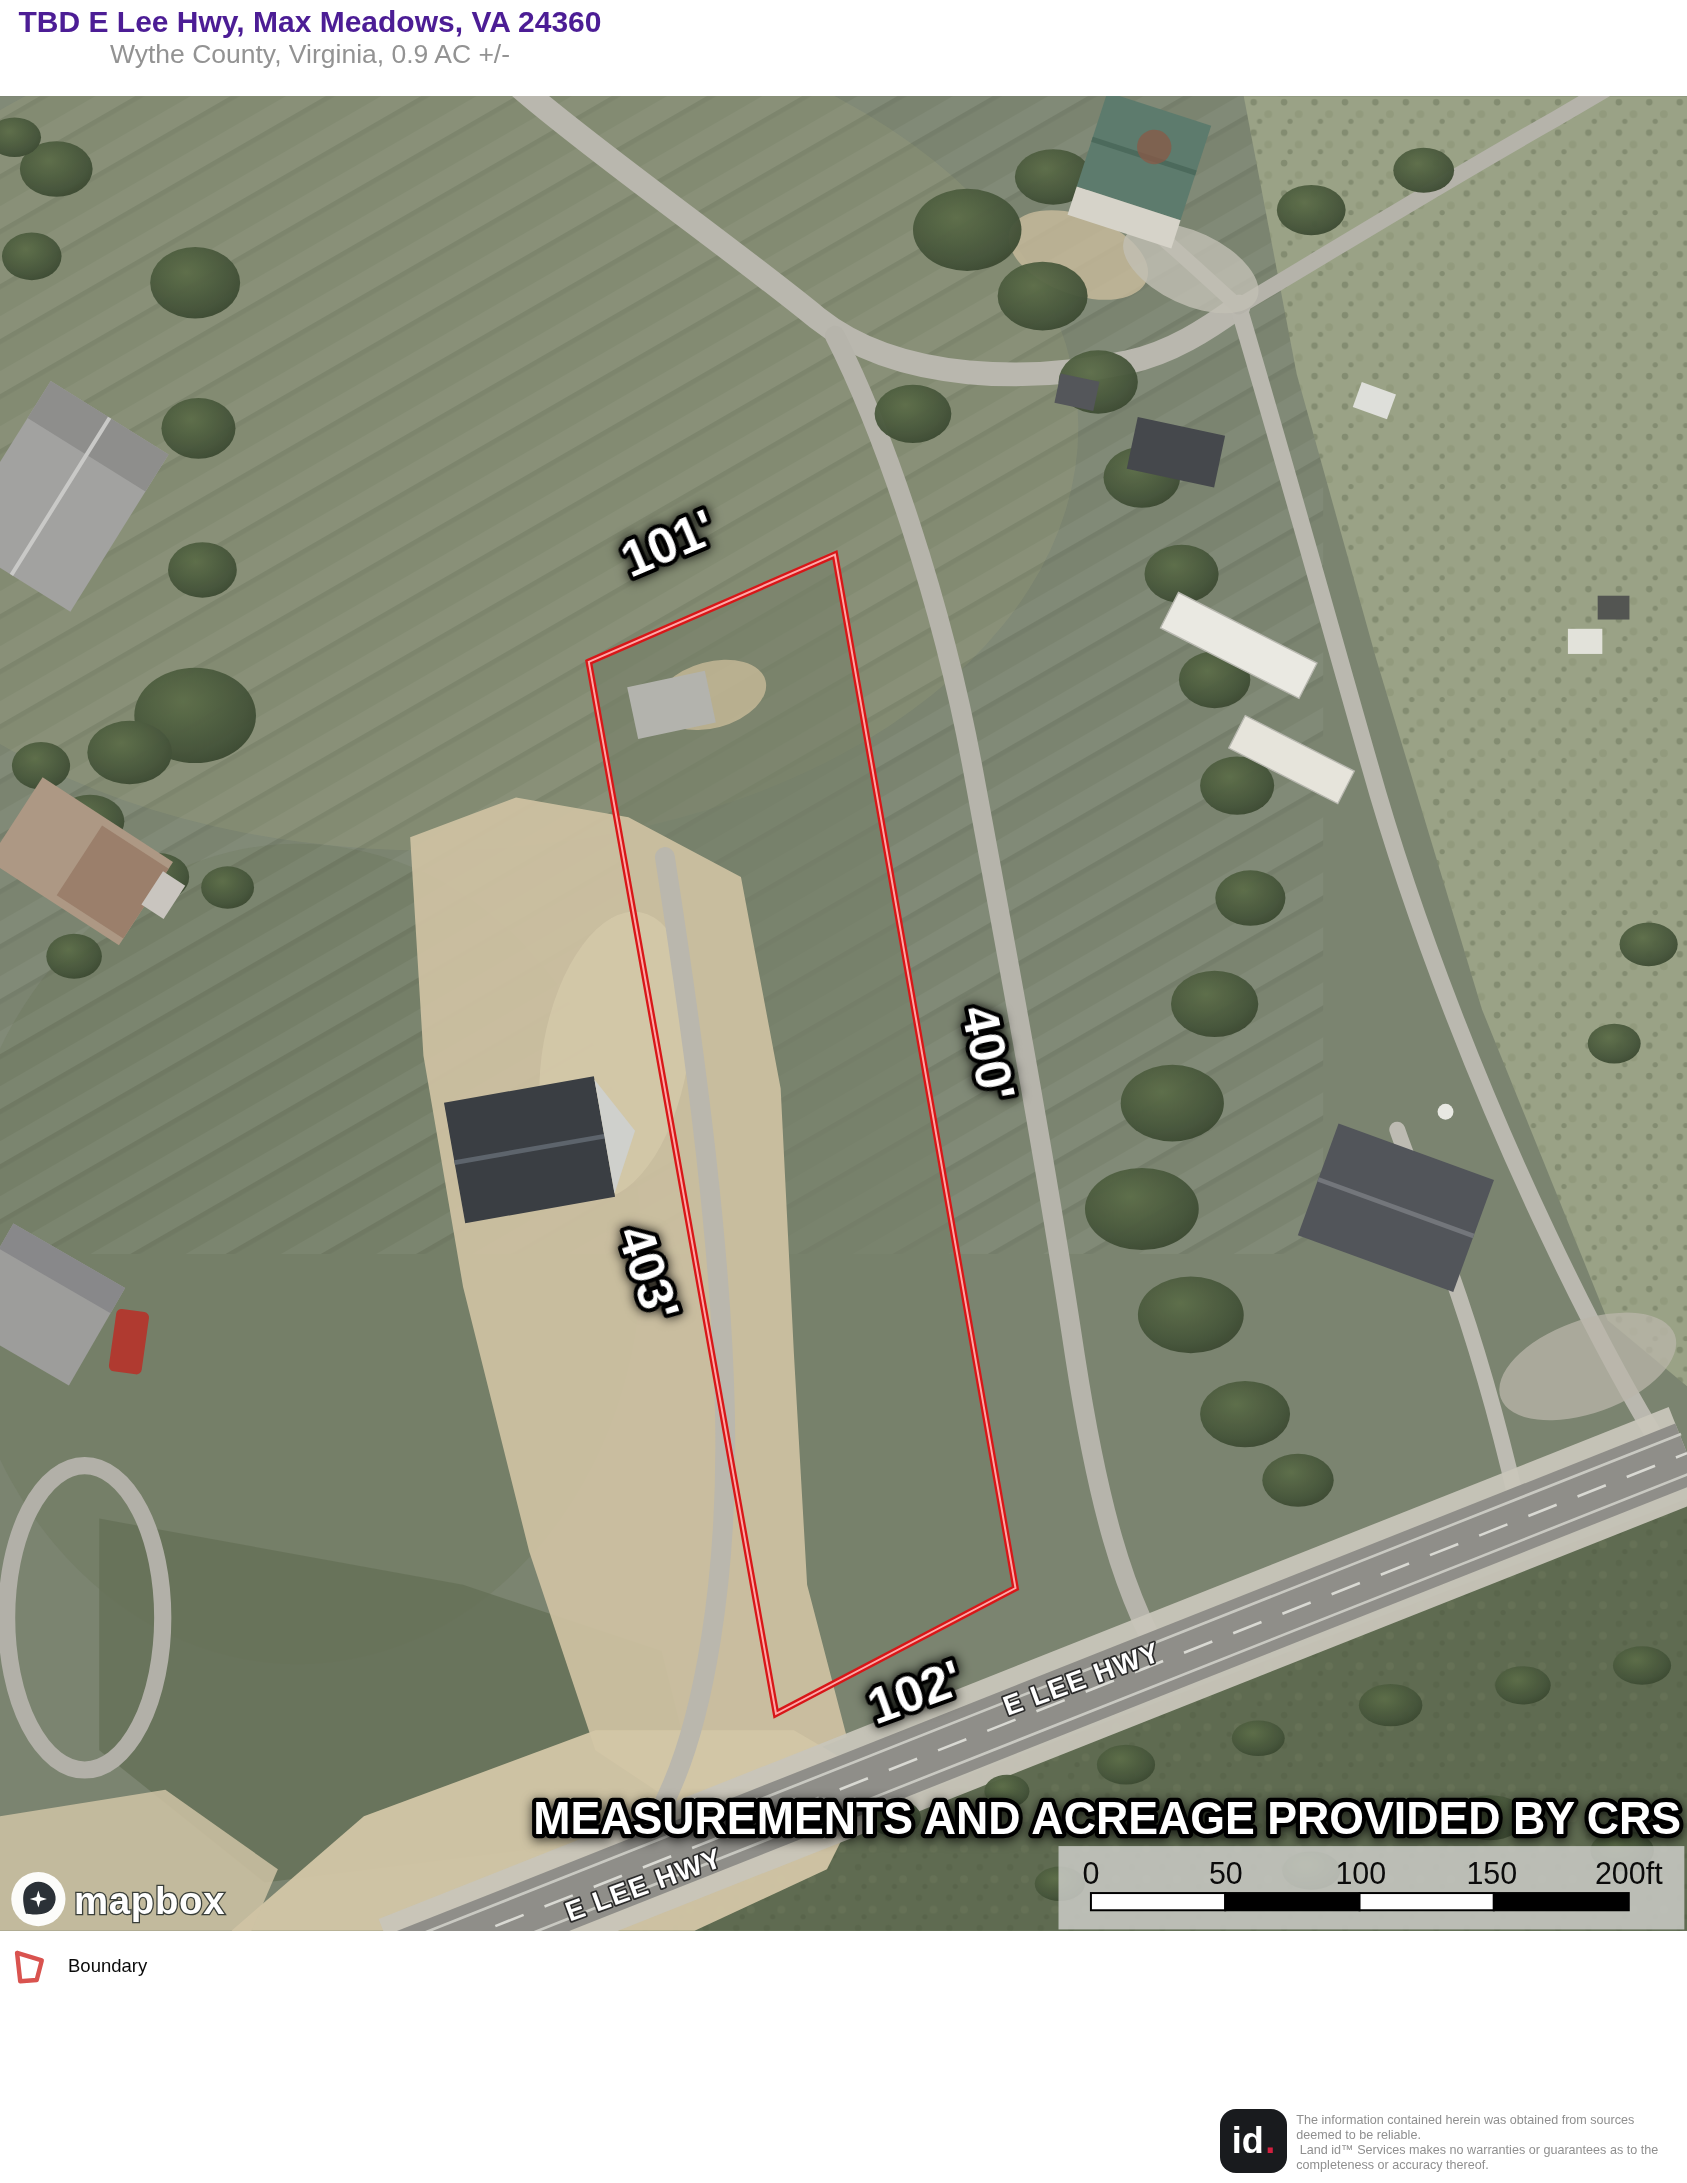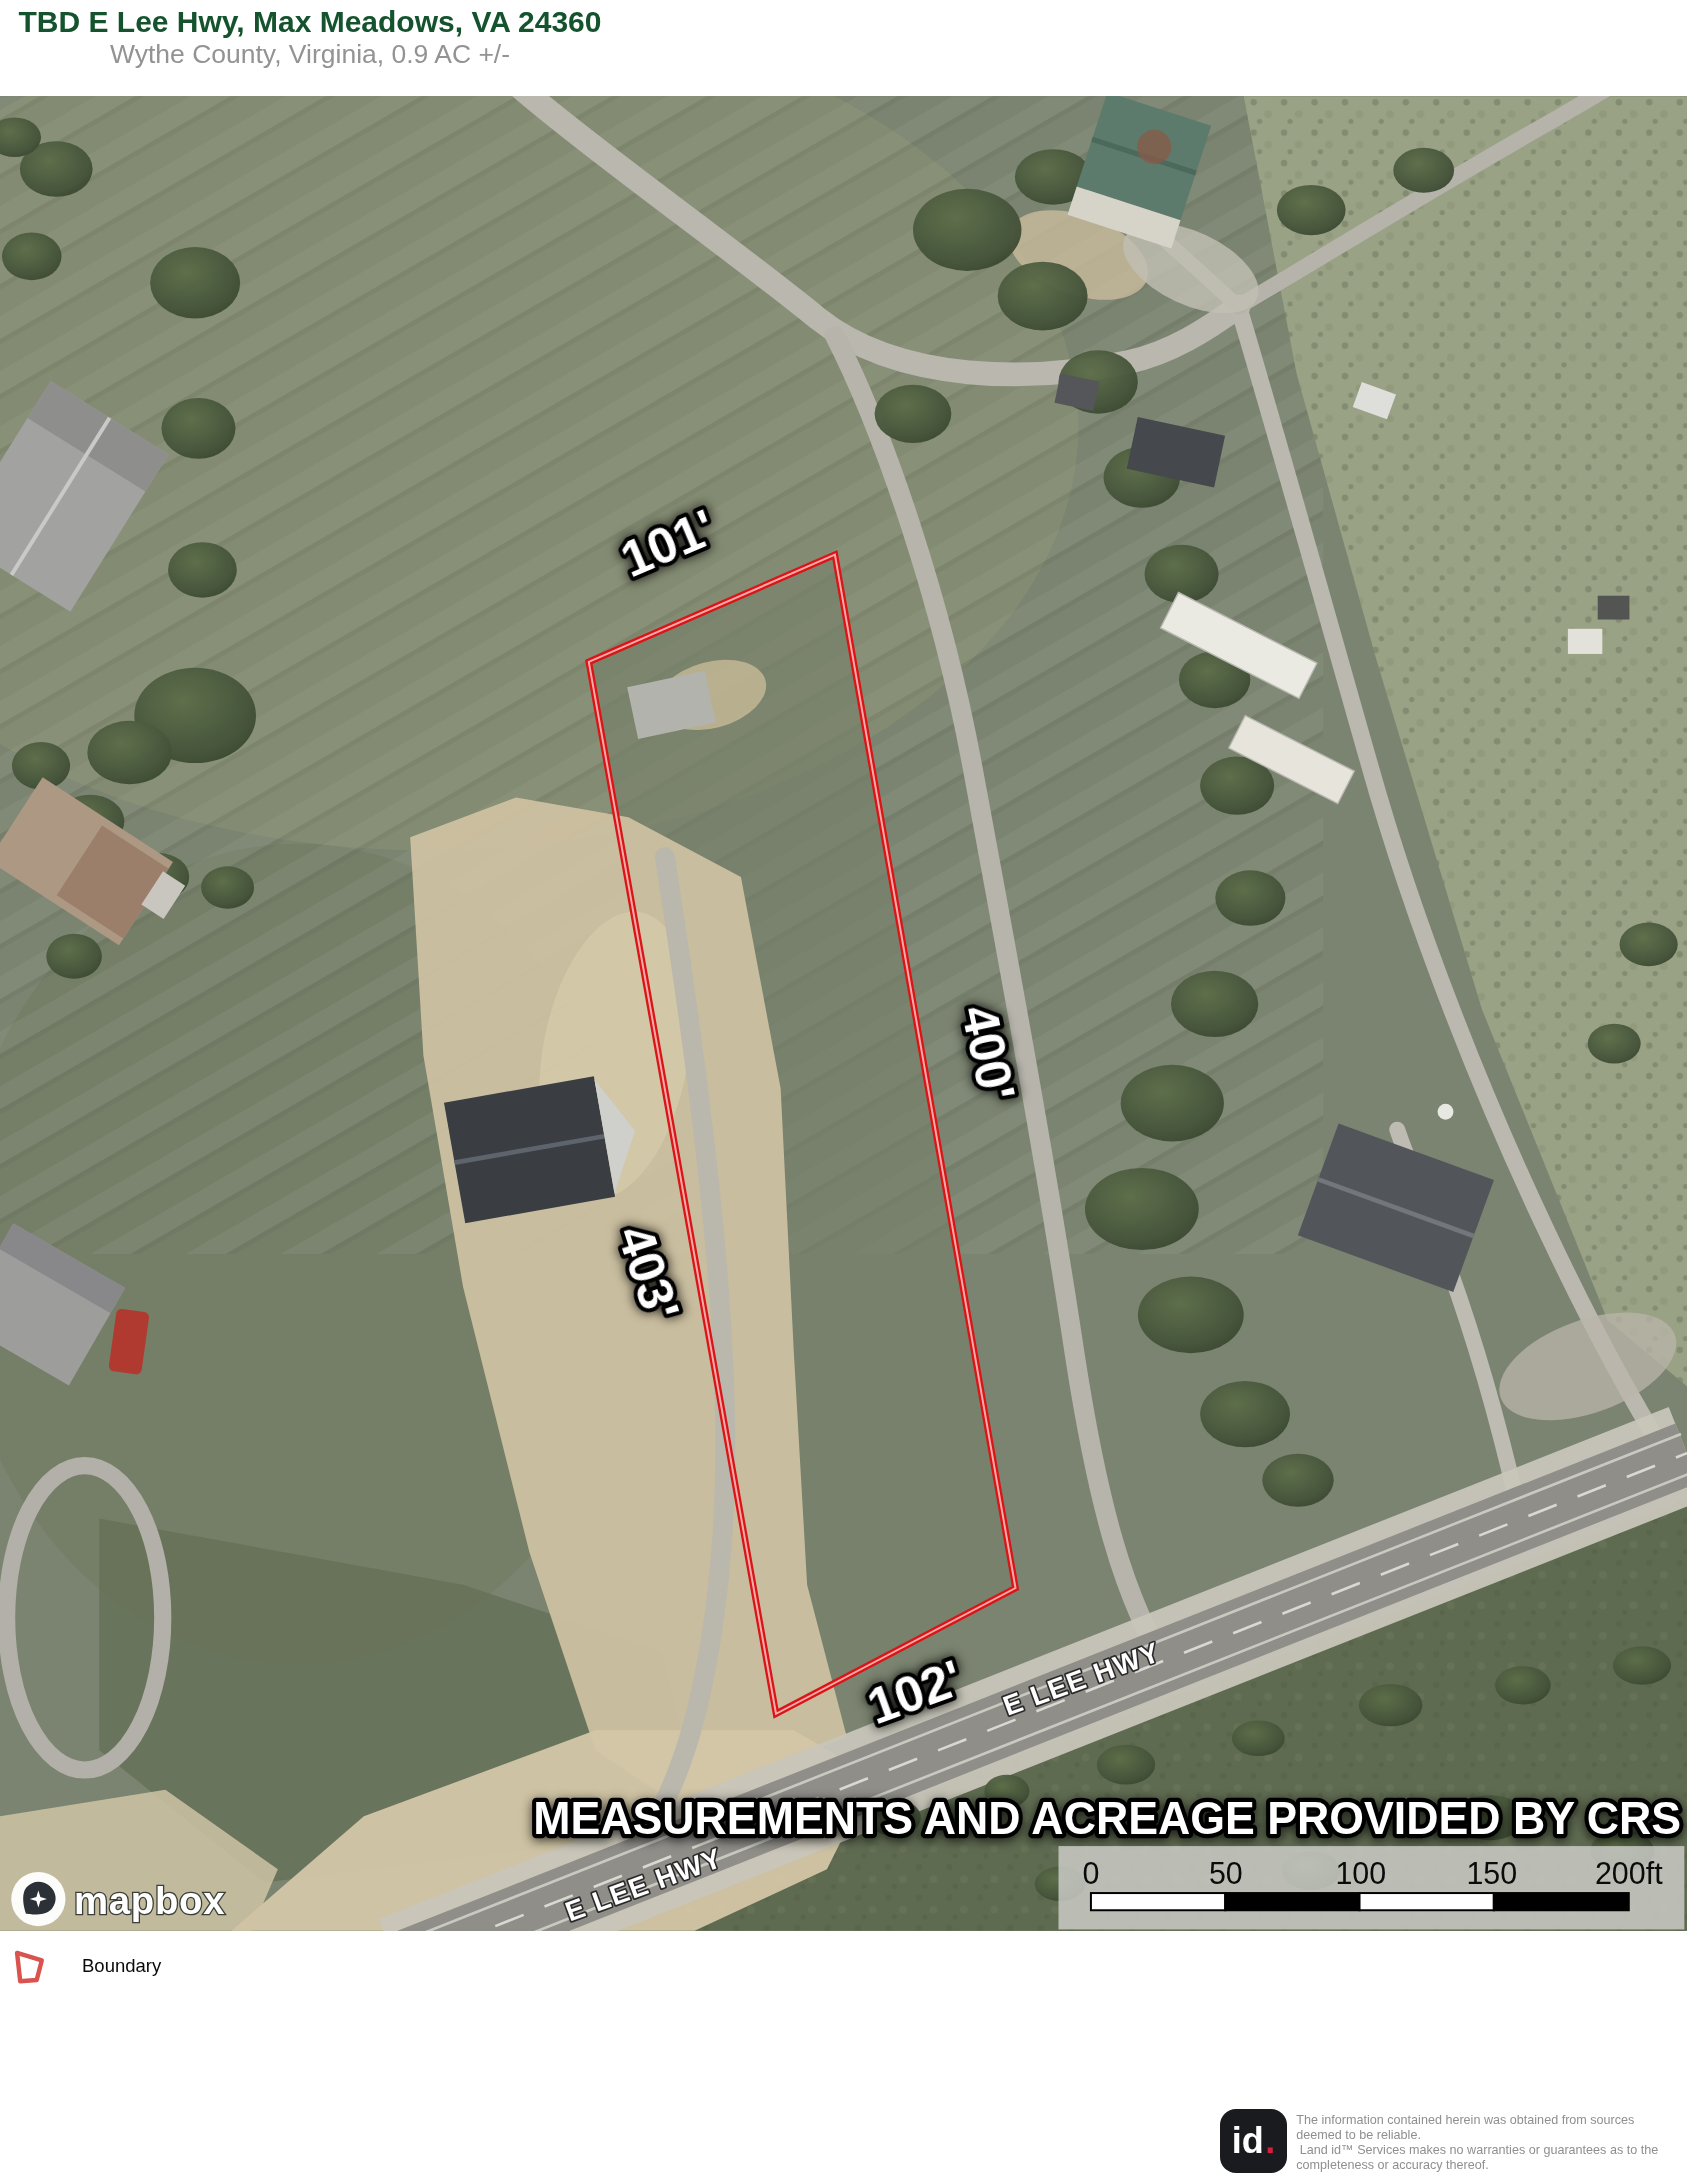--- a/index.html
+++ b/index.html
@@ -1,35 +1,35 @@
 <!DOCTYPE html>
 <html style="font-size:10.6px"><head>
 <meta charset="utf-8">
 <style>
   html,body{margin:0;padding:0;width:1687px;height:2183px;background:#ffffff;overflow:hidden;
     font-family:"Liberation Sans","DejaVu Sans",sans-serif;}
   .page{position:relative;width:1687px;height:2183px;}
   
   .hdr{position:absolute;left:18.5px;top:5.3px;}
-  .hdr h1{margin:0;font-size:30px;font-weight:bold;color:#14532d;letter-spacing:0;}
+  .hdr h1{margin:0;font-size:30px;font-weight:bold;color:#4c1d95;letter-spacing:0;}
   .hdr .sub{margin-top:0;font-size:26.5px;color:#939393;text-align:center;}
   
   .map{position:absolute;left:0;top:96px;width:1687px;height:1835px;background:#7b8470;}
   .map svg{display:block}
   .dim{fill:#ffffff;stroke:#000000;stroke-width:12px;paint-order:stroke;stroke-linejoin:round;
     font-weight:bold;font-size:76px;filter:drop-shadow(0 0 9px rgba(0,0,0,.85));}
   .roadlbl{fill:#ffffff;stroke:#2a2a2a;stroke-width:5px;paint-order:stroke;stroke-linejoin:round;
     font-weight:bold;font-size:42px;letter-spacing:2px;}
   .banner{fill:#ffffff;stroke:#000000;stroke-width:13px;paint-order:stroke;stroke-linejoin:round;
     font-weight:bold;font-size:70px;filter:drop-shadow(0 4px 8px rgba(0,0,0,.7));}
   .tick{fill:#0b0b0b;font-size:46px;}
   .mapboxtxt{fill:#ffffff;stroke:#3a3f3a;stroke-width:4px;paint-order:stroke;font-weight:bold;
     font-size:58px;letter-spacing:1px;}
   
-  .legend{position:absolute;left:12px;top:1945px;display:flex;align-items:center;gap:32px;}
+  .legend{position:absolute;left:12px;top:1945px;display:flex;align-items:center;gap:18px;}
   .legend .lbl{font-size:18.5px;color:#0a0a0a;}
   
   .footer{position:absolute;left:1220px;top:2109px;display:flex;gap:9.3px;}
   .idlogo{width:67px;height:64px;background:#191b1e;border-radius:16px;display:flex;
     align-items:center;justify-content:center;flex:0 0 auto;}
   .idlogo span{font-size:36px;font-weight:bold;color:#ffffff;line-height:1;}
   .idlogo .dot{color:#d2203f;margin-left:1.3px;}
   .disc{padding-top:4px;}
   .disc div{font-size:12.6px;line-height:15px;color:#8f8f8f;white-space:pre;}
 </style>

